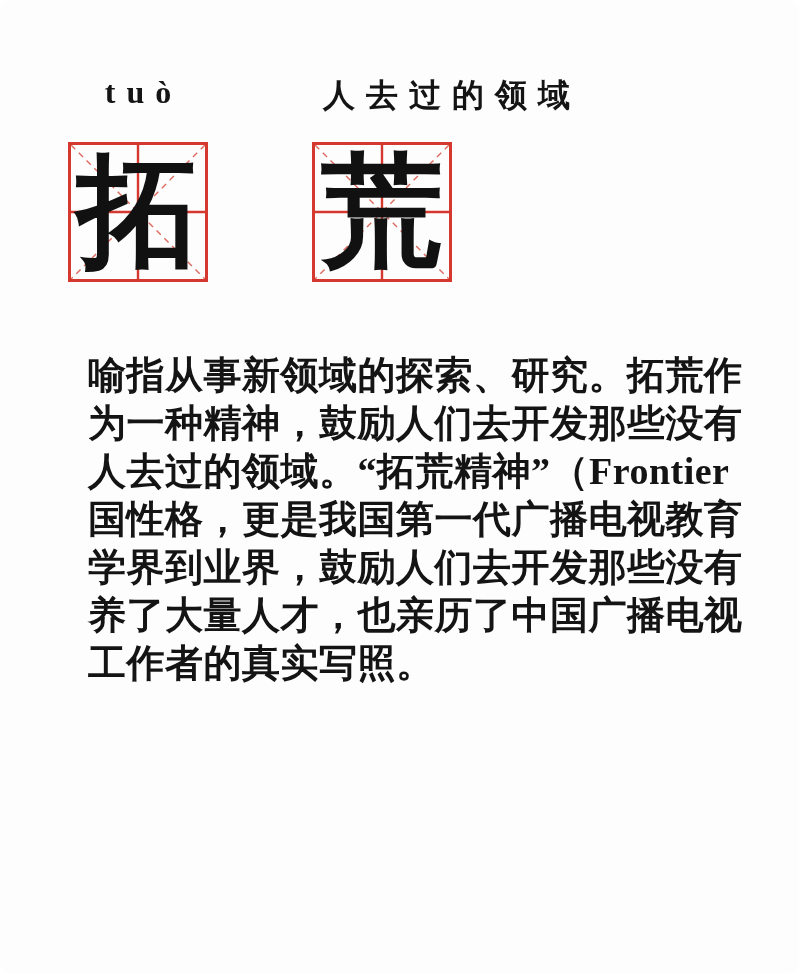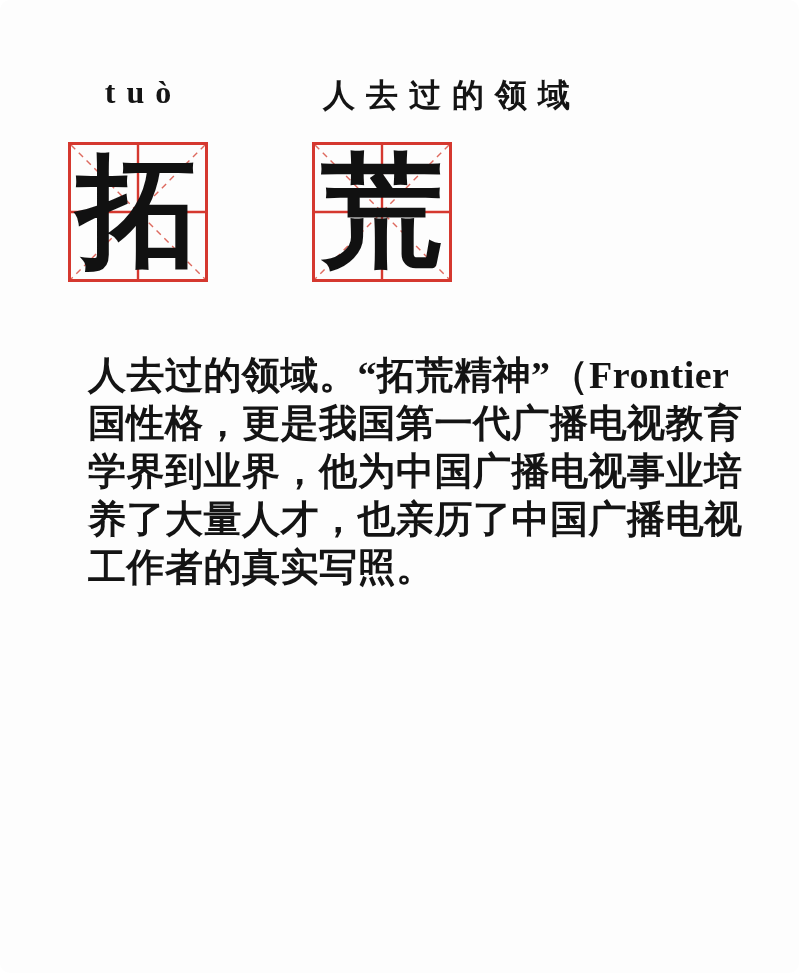--- a/index.html
+++ b/index.html
@@ -113,20 +113,22 @@
     <svg class="grid" viewBox="0 0 134 134" preserveAspectRatio="none">
       <line class="dash" x1="0" y1="0" x2="134" y2="134"></line>
       <line class="dash" x1="134" y1="0" x2="0" y2="134"></line>
       <line class="solid" x1="67" y1="0" x2="67" y2="134"></line>
       <line class="solid" x1="0" y1="67" x2="134" y2="67"></line>
     </svg>
     <span class="hanzi">荒</span>
   </div>
 
   <div class="paragraph">
+    <div class="text-line">喻指从事新领域的探索、研究。拓荒作</div>
+    <div class="text-line">为一种精神，鼓励人们去开发那些没有</div>
     <div class="text-line">人去过的领域。“拓荒精神”（Frontier</div>
     <div class="text-line">国性格，更是我国第一代广播电视教育</div>
-    <div class="text-line">学界到业界，他为中国广播电视事业培</div>
+    <div class="text-line">学界到业界，鼓励人们去开发那些没有</div>
     <div class="text-line">养了大量人才，也亲历了中国广播电视</div>
     <div class="text-line last">工作者的真实写照。</div>
   </div>
 
 </div>
 
 </body></html>

